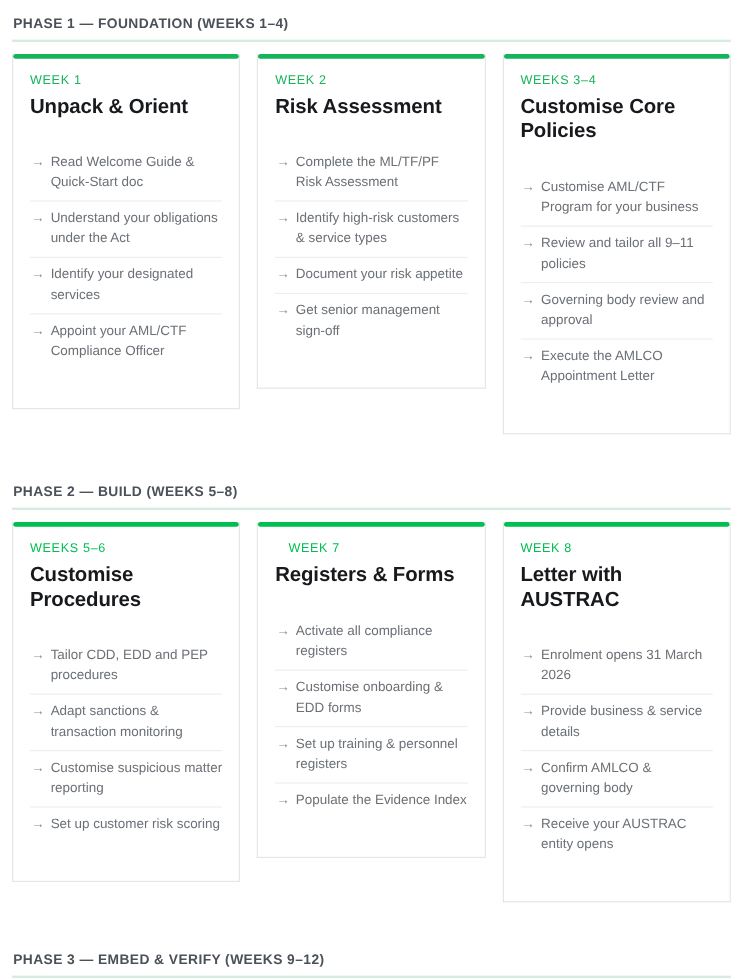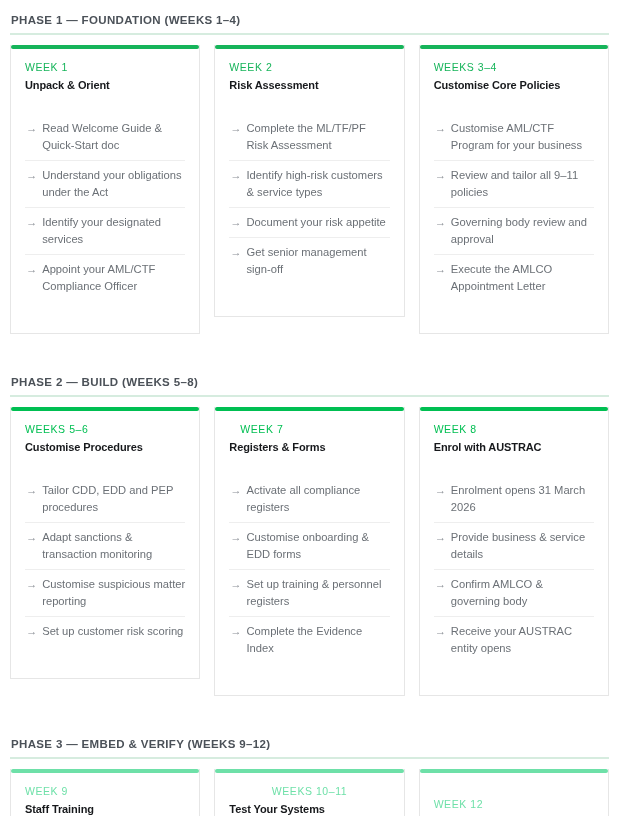--- a/index.html
+++ b/index.html
@@ -60,21 +60,21 @@
     top: 0;
   }
   .week-label {
     font-size: 10.5px;
     font-weight: normal;
     letter-spacing: 0.55px;
     margin-top: 12px;
     line-height: 1.2;
   }
   .card-title {
-    font-size: 11px;
+    font-size: 17px;
     font-weight: bold;
     color: #17191c;
     line-height: 1.22;
     margin-top: 5px;
     letter-spacing: -0.1px;
   }
   .task-list {
     margin-top: 22px;
     padding: 0;
     list-style: none;
@@ -213,28 +213,28 @@
             <li class="task">
               <span class="arrow">→</span>
               <span class="txt">Customise onboarding &amp; EDD forms</span>
             </li>
             <li class="task">
               <span class="arrow">→</span>
               <span class="txt">Set up training &amp; personnel registers</span>
             </li>
             <li class="task">
               <span class="arrow">→</span>
-              <span class="txt">Complete the Evidence Index</span>
+              <span class="txt">Populate the Evidence Index</span>
             </li>
           </ul>
         </div>
         <div class="card">
           <div class="card-topbar" style="background: rgb(0, 191, 82);"></div>
           <div class="week-label" style="color: rgb(0, 191, 82);">WEEK 8</div>
-          <div class="card-title">Enrol with AUSTRAC</div>
+          <div class="card-title">Letter with AUSTRAC</div>
           <ul class="task-list">
             <li class="task">
               <span class="arrow">→</span>
               <span class="txt">Enrolment opens 31 March 2026</span>
             </li>
             <li class="task">
               <span class="arrow">→</span>
               <span class="txt">Provide business &amp; service details</span>
             </li>
             <li class="task">

